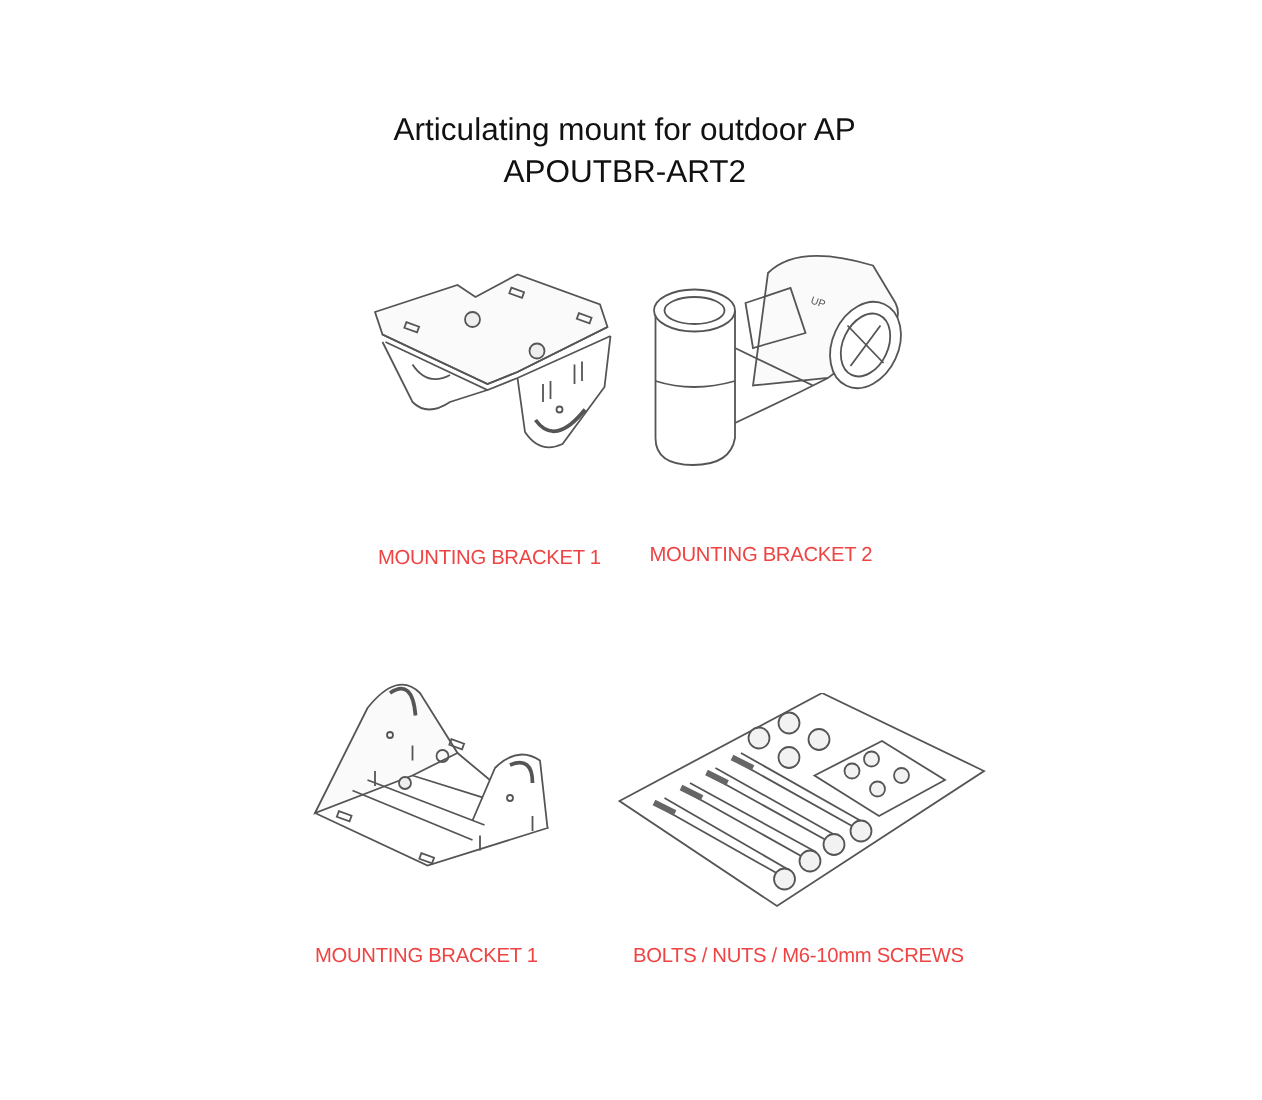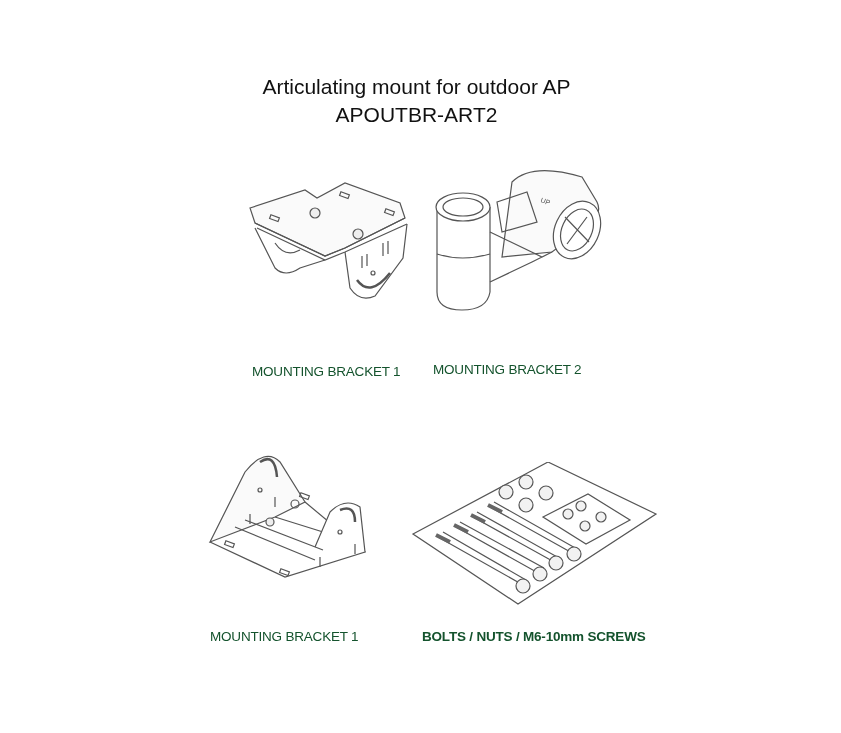--- a/index.html
+++ b/index.html
@@ -2,21 +2,21 @@
 <html><head>
   <meta charset="utf-8">
   <style>
     html, body { margin: 0; padding: 0; background: #ffffff; }
     body { width: 841px; height: 733px; position: relative; overflow: hidden;
            font-family: "Liberation Sans", "DejaVu Sans", sans-serif; color: #1a1a1a; }
     .title { position: absolute; left: 0; width: 841px; text-align: center;
              font-size: 21px; line-height: 26px; color: #111; }
     .title.l1 { top: 74px; left: -4px; }
     .title.l2 { top: 102px; left: -4px; }
-    .label { position: absolute; font-size: 13.5px; letter-spacing: -0.2px; color: #14532d; white-space: nowrap; }
+    .label { position: absolute; font-size: 13.5px; letter-spacing: -0.2px; color: #ef4444; white-space: nowrap; }
     .fig { position: absolute; }
     .fig svg { display: block; }
     svg * { vector-effect: non-scaling-stroke; }
   </style>
 </head>
 <body>
 
 <div>
 
   <div class="title l1">Articulating mount for outdoor AP</div>
@@ -103,15 +103,15 @@
         <path d="M75 55 L158 101 M79 50 L161 96"></path>
         <path d="M92 45 L176 92 M96 40 L179 87"></path>
         <circle cx="125" cy="124" r="7" fill="#f2f2f2"></circle>
         <circle cx="142" cy="112" r="7" fill="#f2f2f2"></circle>
         <circle cx="158" cy="101" r="7" fill="#f2f2f2"></circle>
         <circle cx="176" cy="92" r="7" fill="#f2f2f2"></circle>
         <path d="M38 73 L52 80 M56 63 L70 70 M73 53 L87 60 M90 43 L104 50" stroke-width="4" stroke="#666"></path>
       </g>
     </svg>
   </div>
-  <div class="label" style="left:422px;top:629px;font-weight:bold;">BOLTS / NUTS / M6-10mm SCREWS</div>
+  <div class="label" style="left:422px;top:629px;">BOLTS / NUTS / M6-10mm SCREWS</div>
 
 </div>
 
 </body></html>

